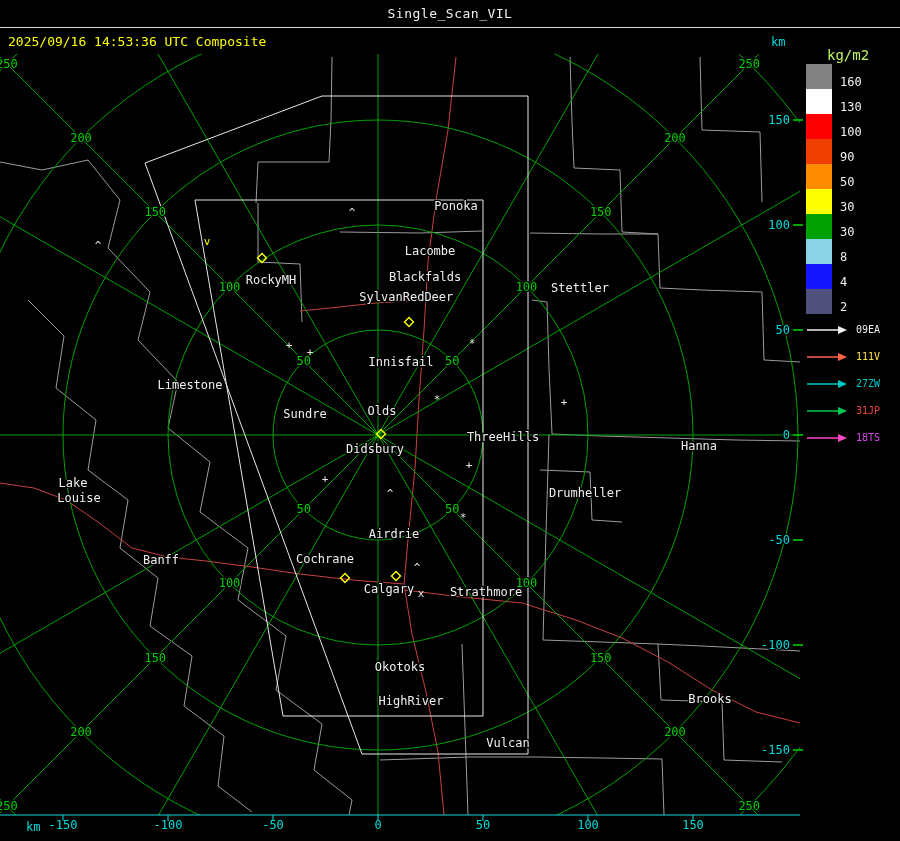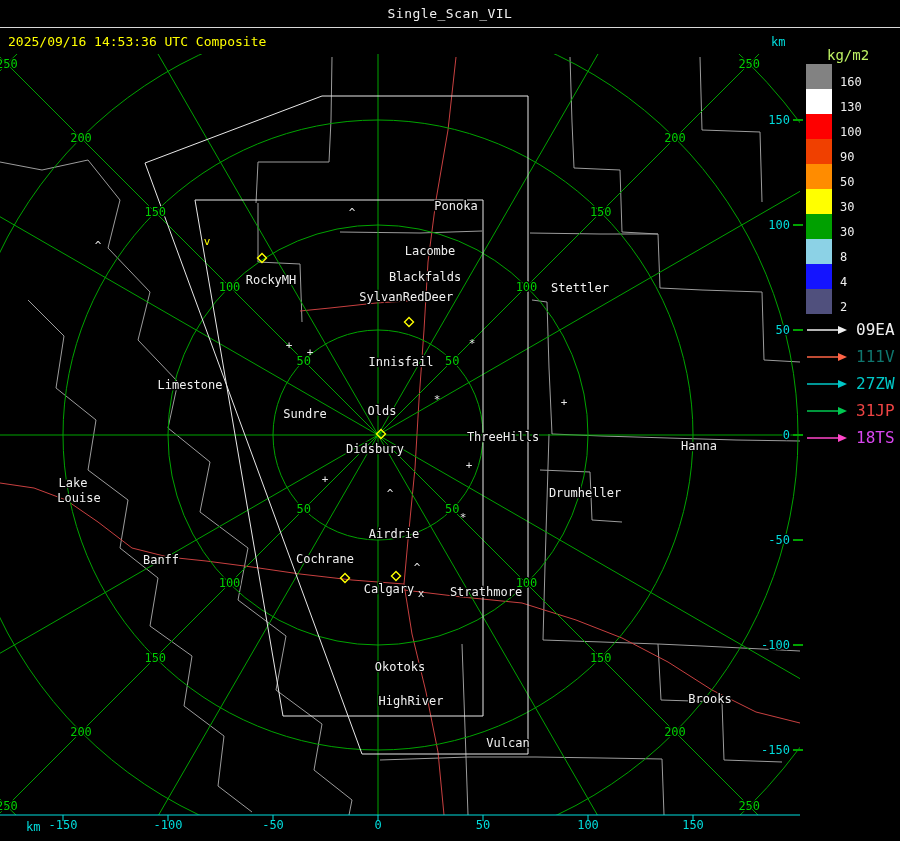--- a/index.html
+++ b/index.html
@@ -12,21 +12,21 @@
   .km-top{position:absolute;top:35px;left:771px;font-size:12px;color:#00dcdc;}
   .km-bottom{position:absolute;top:820px;left:26px;font-size:12px;color:#00dcdc;}
   .unit{position:absolute;top:47px;left:827px;font-size:14px;color:#bef264;}
   #map-svg{position:absolute;top:0;left:0;}
   #color-scale{position:absolute;top:64px;left:806px;}
   .scale-row{display:flex;align-items:flex-end;height:25px;}
   .swatch{width:26px;height:25px;flex:0 0 26px;}
   .scale-val{margin-left:8px;font-size:12px;color:#f0f0f0;}
   #track-legend{position:absolute;top:316px;left:806px;}
   .track-row{display:flex;align-items:center;height:27px;}
-  .track-label{margin-left:8px;font-size:16px;}
+  .track-label{margin-left:8px;font-size:10px;}
   svg text{font-family:"DejaVu Sans Mono",monospace;font-size:12px;}
   svg text.halo{stroke:#000;stroke-width:2.5px;paint-order:stroke;}
   svg text.sym{font-size:11px;}
 </style>
 </head>
 <body>
 
 <div id="app">
   <div class="title-bar">Single_Scan_VIL</div>
   <div class="sep"></div>
@@ -254,21 +254,21 @@
           <line x1="1" y1="7" x2="32" y2="7" stroke="#f0f0f0" stroke-width="1.5"></line>
           <polygon points="32,3 41,7 32,11" fill="#f0f0f0"></polygon>
         </svg>
         <span class="track-label" style="color: rgb(240, 240, 240);">09EA</span>
       </div>
       <div class="track-row">
         <svg width="42" height="14">
           <line x1="1" y1="7" x2="32" y2="7" stroke="#ff6446" stroke-width="1.5"></line>
           <polygon points="32,3 41,7 32,11" fill="#ff6446"></polygon>
         </svg>
-        <span class="track-label" style="color: #0f766e;">111V</span>
+        <span class="track-label" style="color: #fde047;">111V</span>
       </div>
       <div class="track-row">
         <svg width="42" height="14">
           <line x1="1" y1="7" x2="32" y2="7" stroke="#00c8c8" stroke-width="1.5"></line>
           <polygon points="32,3 41,7 32,11" fill="#00c8c8"></polygon>
         </svg>
         <span class="track-label" style="color: rgb(0, 200, 200);">27ZW</span>
       </div>
       <div class="track-row">
         <svg width="42" height="14">

